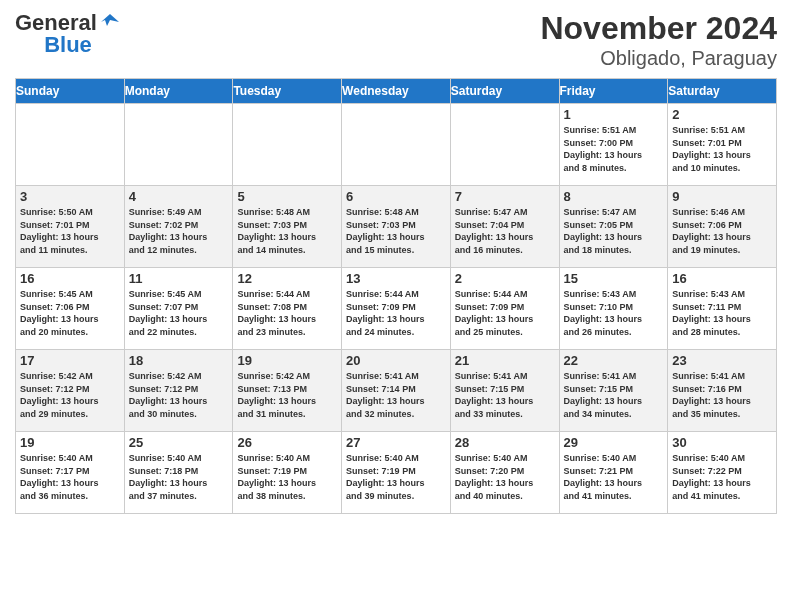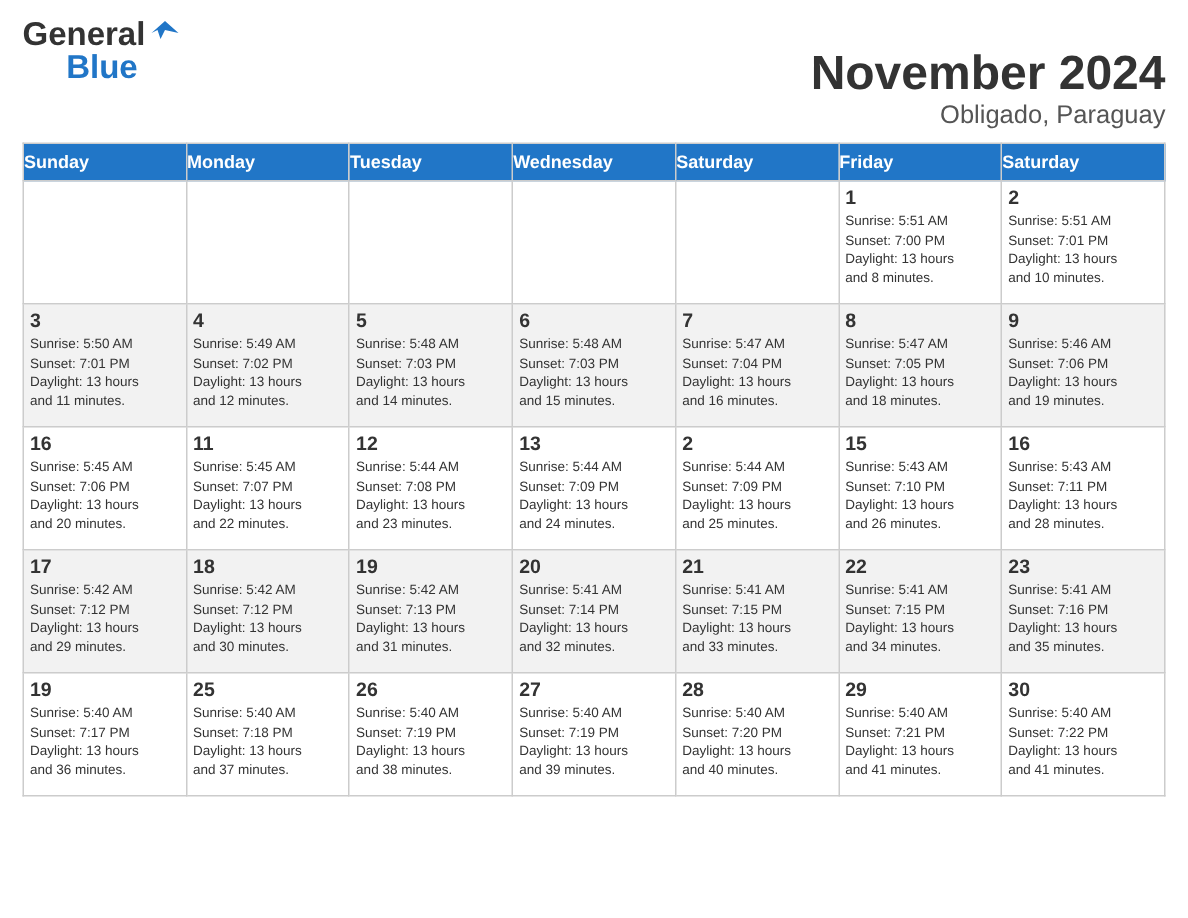--- a/index.html
+++ b/index.html
@@ -25,24 +25,23 @@
       flex-direction: column;
       align-items: center;
     }
     .title-block {
       text-align: right;
     }
     .month-title {
       font-size: 32px;
       font-weight: bold;
       color: #333;
-      margin-top: 20px;
     }
     .location {
-      font-size: 17px;
+      font-size: 20px;
       color: #555;
     }
     table {
       width: 100%;
       border-collapse: collapse;
       table-layout: fixed;
     }
     thead tr th {
       background-color: #2176c7;
       color: #fff;
@@ -67,20 +66,21 @@
     .day-num {
       font-size: 13px;
       font-weight: bold;
       display: block;
       margin-bottom: 2px;
     }
     .day-detail {
       font-size: 9px;
       line-height: 1.4;
       color: #333;
+      font-weight: bold;
     }
     .empty-cell {
       background: #fff !important;
     }
   </style>
 </head>
 <body>
 
 <div class="page">
   <div class="header">

